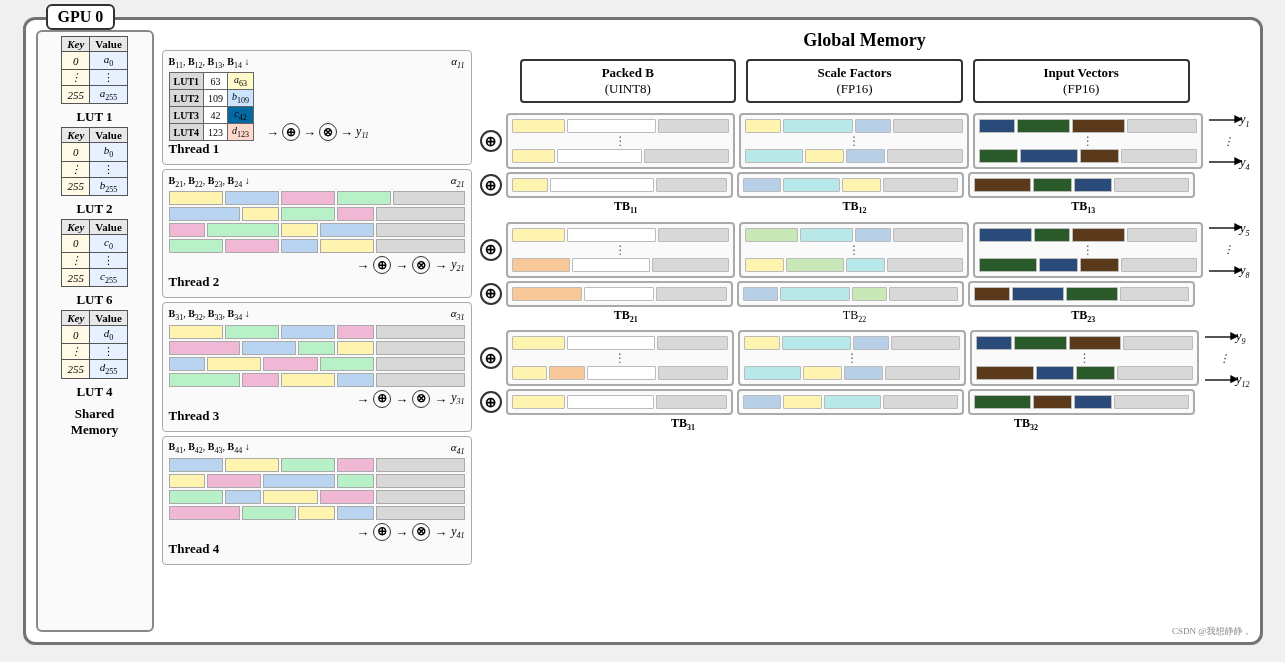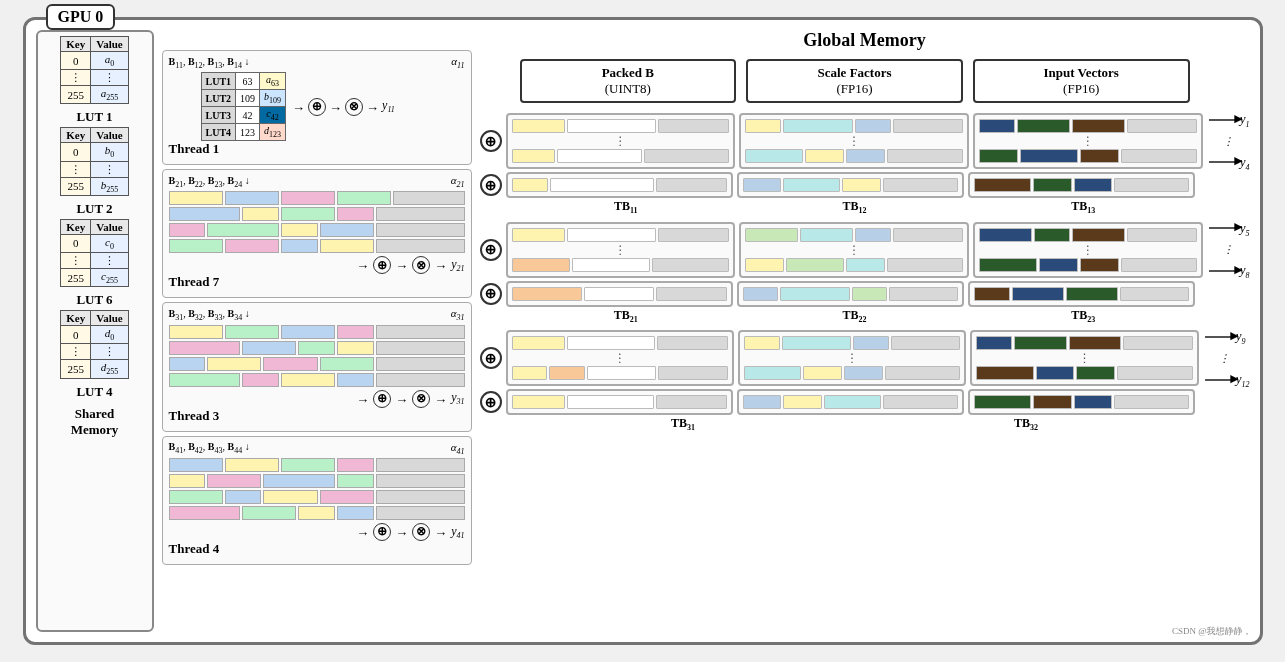--- a/index.html
+++ b/index.html
@@ -59,21 +59,21 @@
     .lut-table th, .lut-table td {
       border: 1px solid #555;
       padding: 1px 5px;
       text-align: center;
       min-width: 28px;
     }
     .lut-table th {
       background: #e8e8e8;
       font-weight: bold;
     }
-    .lut-key-col { background: #fff9e6; }
+    .lut-key-col { background: #fff9e6; font-style: italic; }
     .lut-val-col { background: #e6f0ff; }
     .lut-label {
       font-size: 13px;
       font-weight: bold;
       margin: 3px 0 2px 0;
       text-align: center;
     }
     .shared-mem-label {
       font-size: 13px;
       font-weight: bold;
@@ -326,21 +326,21 @@
       <div class="shared-mem-label">Shared<br>Memory</div>
     </div>
 
     <div class="threads-section">
 
       <div class="thread-panel">
         <div style="display:flex; justify-content:space-between; align-items:center; font-size:10px; margin-bottom:2px;">
           <span><b>B</b><sub>11</sub>, <b>B</b><sub>12</sub>, <b>B</b><sub>13</sub>, <b>B</b><sub>14</sub> ↓</span>
           <span style="font-size:11px; font-style:italic;">α<sub>11</sub></span>
         </div>
-        <div style="display:flex; gap:6px; align-items:center;margin-left:32px;">
+        <div style="display:flex; gap:12px; align-items:flex-end;">
           <table class="lut-inner-table">
             <tbody>
                 <tr>
               <td class="lut-name-cell">LUT1</td>
               <td class="lut-key-cell">63</td>
               <td class="lut-val-a"><i>a</i><sub>63</sub></td>
             </tr>
             <tr>
               <td class="lut-name-cell">LUT2</td>
               <td class="lut-key-cell">109</td>
@@ -406,21 +406,21 @@
           </div>
         </div>
         <div style="display:flex; justify-content:flex-end; align-items:center; gap:4px; font-size:13px; margin-top:2px;">
           <span>→</span>
           <div class="circle-op">⊕</div>
           <span>→</span>
           <div class="circle-op">⊗</div>
           <span>→</span>
           <span style="font-style:italic; font-size:12px;"><i>y</i><sub>21</sub></span>
         </div>
-        <div class="thread-title">Thread 7</div>
+        <div class="thread-title">Thread 2</div>
       </div>
 
       <div class="thread-panel">
         <div style="display:flex; justify-content:space-between; align-items:center; font-size:10px; margin-bottom:2px;">
           <span><b>B</b><sub>31</sub>, <b>B</b><sub>32</sub>, <b>B</b><sub>33</sub>, <b>B</b><sub>34</sub> ↓</span>
           <span style="font-size:11px; font-style:italic;">α<sub>31</sub></span>
         </div>
         <div class="thread-bars-container">
           <div class="thread-bar-row">
             <div class="bar-seg bar-yellow" style="flex:3;"></div>
@@ -717,21 +717,21 @@
                 <div class="tb-seg tb-darkblue" style="flex:3;"></div>
                 <div class="tb-seg tb-darkgreen" style="flex:3;"></div>
                 <div class="tb-seg tb-gray" style="flex:4;"></div>
               </div>
             </div>
           </div>
           <div style="width:50px;"></div>
         </div>
         <div style="display:flex; gap:4px; padding-left:34px;">
           <div style="flex:1; text-align:center; font-size:12px; font-weight:bold;">TB<sub>21</sub></div>
-          <div style="flex:1; text-align:center; font-size:12px; font-weight:bold;">TB<sub>22</sub></div>
+          <div style="flex:1; text-align:center; font-size:12px; font-weight:normal;">TB<sub>22</sub></div>
           <div style="flex:1; text-align:center; font-size:12px; font-weight:bold;">TB<sub>23</sub></div>
           <div style="width:50px;"></div>
         </div>
       </div>
 
       <div style="display:flex; flex-direction:column; gap:1px;">
         <div style="display:flex; align-items:center; gap:4px;">
           <div class="plus-circle-large">⊕</div>
           <div class="tb-panel">
             <div class="tb-row">

